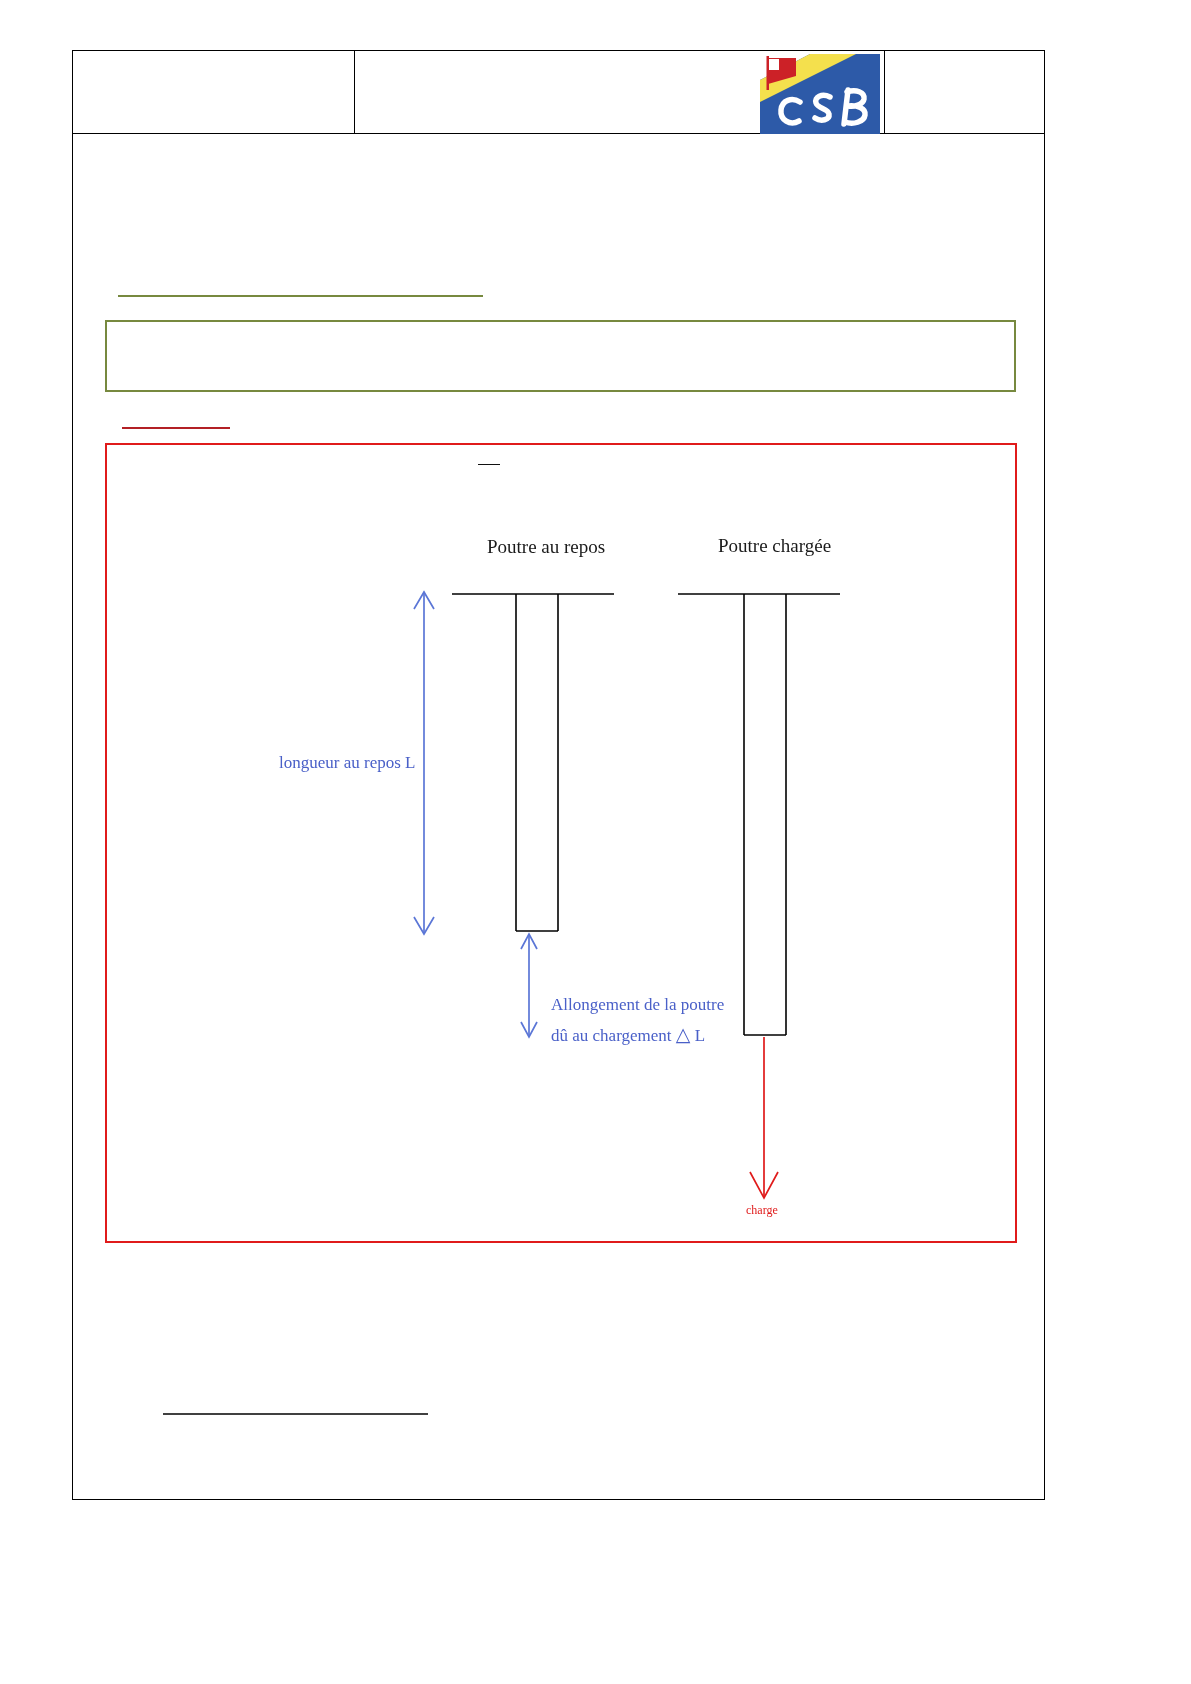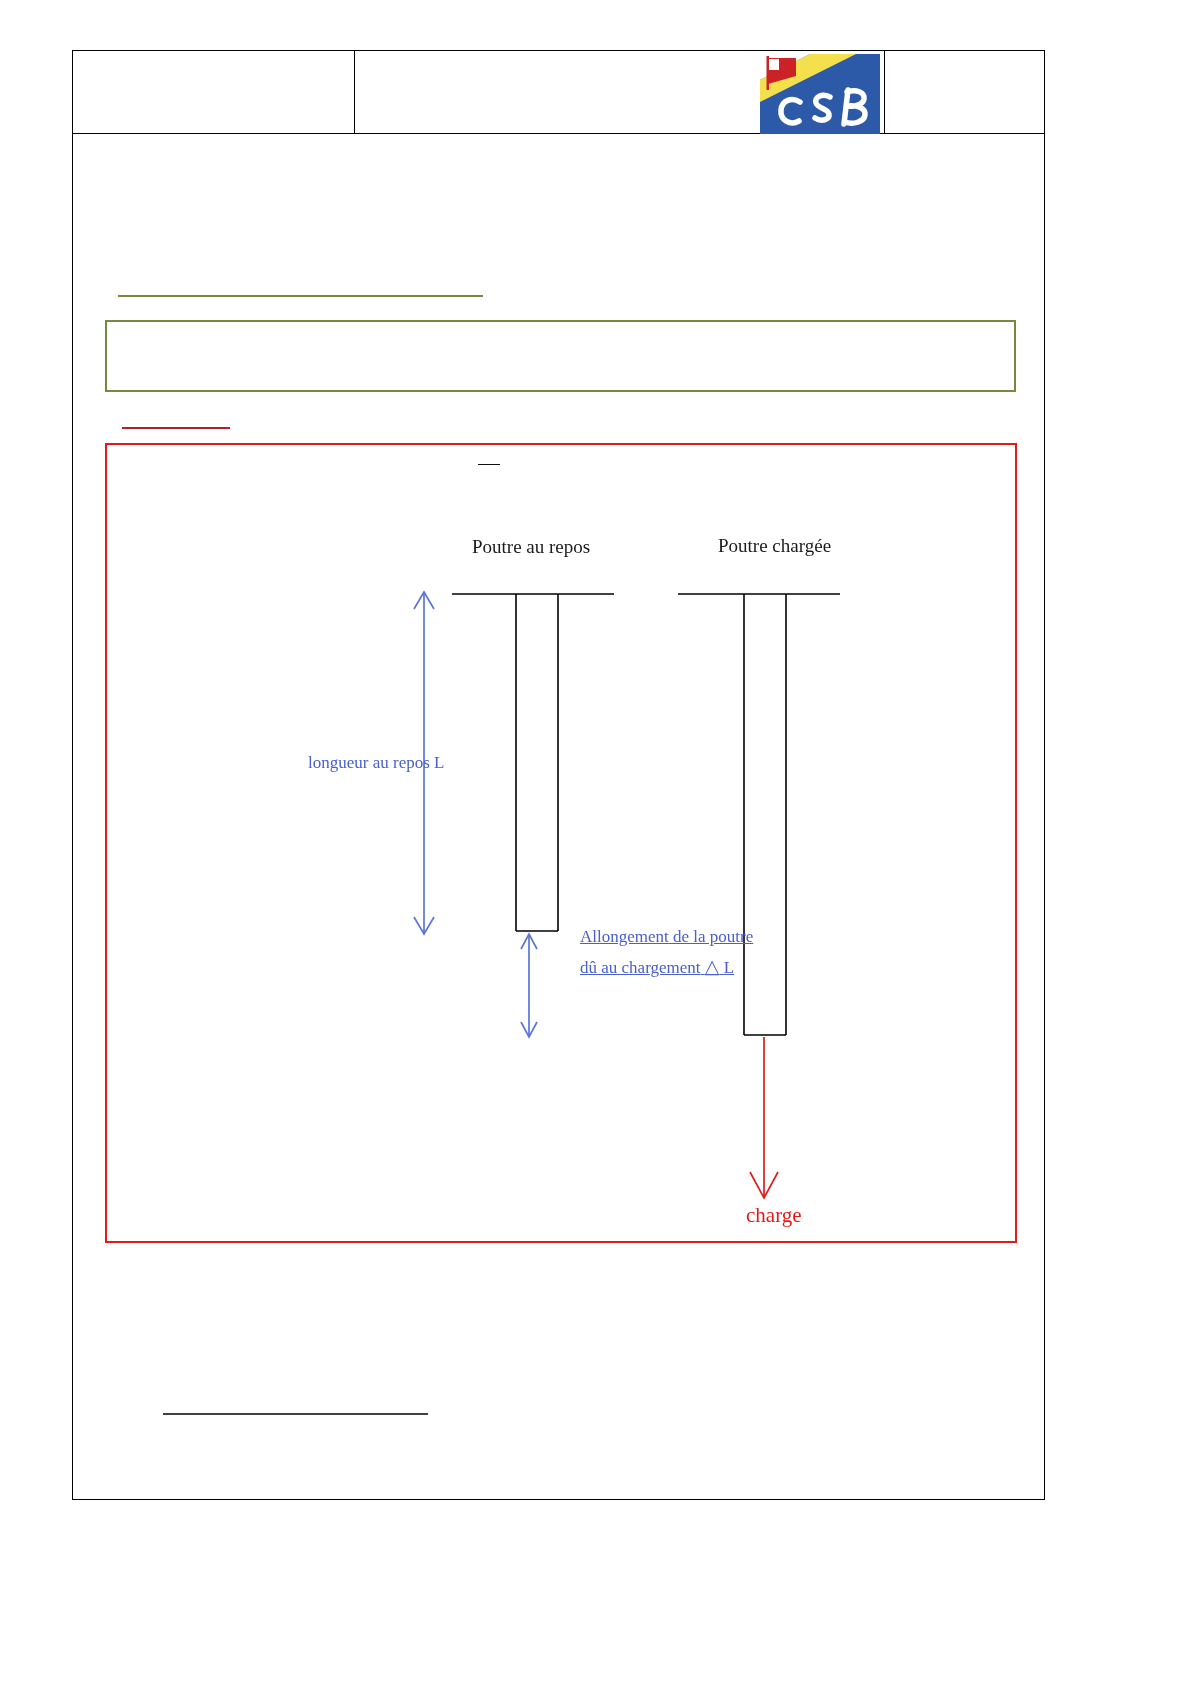--- a/index.html
+++ b/index.html
@@ -112,38 +112,37 @@
     pointer-events: none;
   }
 
   .beam-title {
     position: absolute;
     font-size: 19px;
     color: #1a1a1a;
     white-space: nowrap;
     font-family: "Liberation Serif", "DejaVu Serif", serif;
   }
-  .beam-title-rest  { left: 472px; top: 536px; }
+  .beam-title-rest  { left: 487px; top: 536px; }
   .beam-title-load  { left: 718px; top: 535px; text-align: center; }
 
   .blue-label {
     position: absolute;
     color: #4a60c8;
     font-size: 17px;
     white-space: nowrap;
     font-family: "Liberation Serif", "DejaVu Serif", serif;
-    margin-left: 29px;
   }
   .label-length { left: 279px; top: 753px; }
-  .label-elong  { left: 551px; top: 922px; line-height: 30px; text-decoration: underline; }
+  .label-elong  { left: 551px; top: 990px; line-height: 30px; }
 
   .red-label {
     position: absolute;
     color: #e01b1b;
-    font-size: 21px;
+    font-size: 12px;
     white-space: nowrap;
     left: 746px;
     top: 1203px;
     font-family: "Liberation Serif", "DejaVu Serif", serif;
   }
 
   .delta-glyph { font-size: 19px; }
 </style>
 </head>
 <body>

